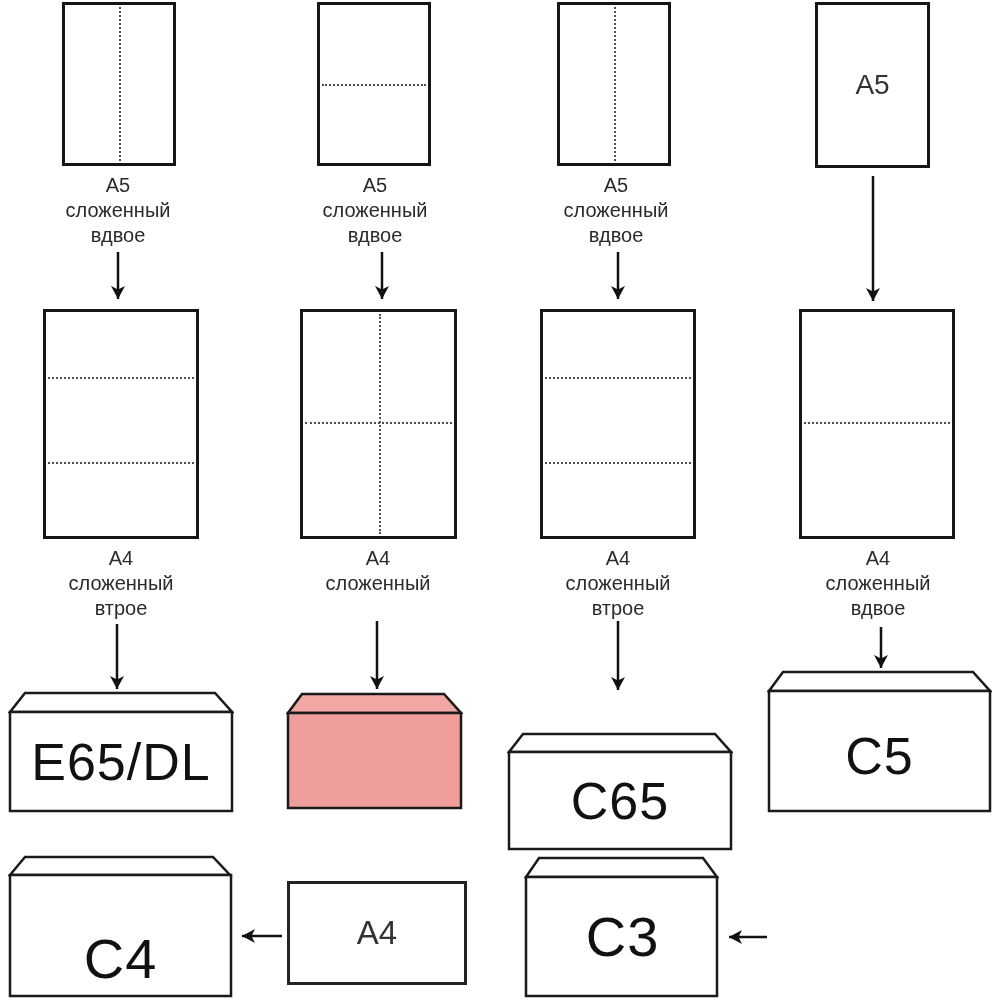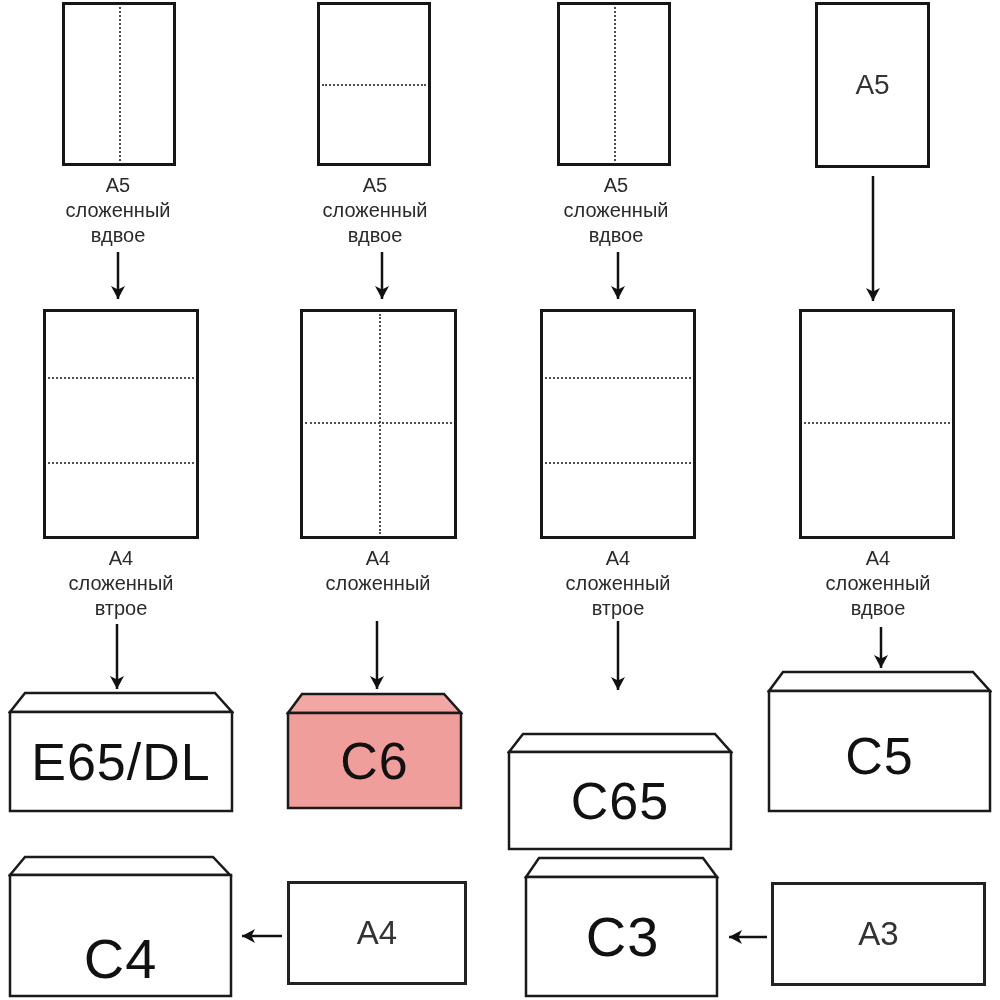--- a/index.html
+++ b/index.html
@@ -94,21 +94,20 @@
   </div>
   <div class="caption" style="left:288px;top:546px">
     <div>А4</div>
     <div>сложенный</div>
   </div>
   <div class="envelope" style="left:286px;top:692px;width:177px;height:118px">
     <svg width="177" height="118" viewBox="0 0 177 118">
       <polygon points="16,2 158,2 175,21 2,21" fill="#f2a7a5" stroke="#1a1a1a" stroke-width="2.5"></polygon>
       <rect x="2" y="21" width="173" height="95" fill="#f09e9c" stroke="#1a1a1a" stroke-width="2.5"></rect>
     </svg>
-    <div class="env-label" style="top:21px;height:95px">C6</div>
   </div>
 
   <div class="paper" style="left:557px;top:2px;width:114px;height:164px">
     <div class="fold-v" style="left:50%"></div>
   </div>
   <div class="caption" style="left:526px;top:173px">
     <div>А5</div>
     <div>сложенный</div>
     <div>вдвое</div>
   </div>
@@ -159,17 +158,14 @@
     <span>А4</span>
   </div>
 
   <div class="envelope" style="left:524px;top:856px;width:197px;height:142px">
     <svg width="197" height="142" viewBox="0 0 197 142">
       <polygon points="15,2 179,2 193,21 2,21" fill="#ffffff" stroke="#1a1a1a" stroke-width="2.5"></polygon>
       <rect x="2" y="21" width="191" height="119" fill="#ffffff" stroke="#1a1a1a" stroke-width="2.5"></rect>
     </svg>
     <div class="env-label big" style="top:21px;height:118px">C3</div>
   </div>
-  <div class="rect-paper" style="left:771px;top:882px;width:215px;height:104px">
-    <span>А3</span>
-  </div>
 
 </div>
 
 </body></html>

